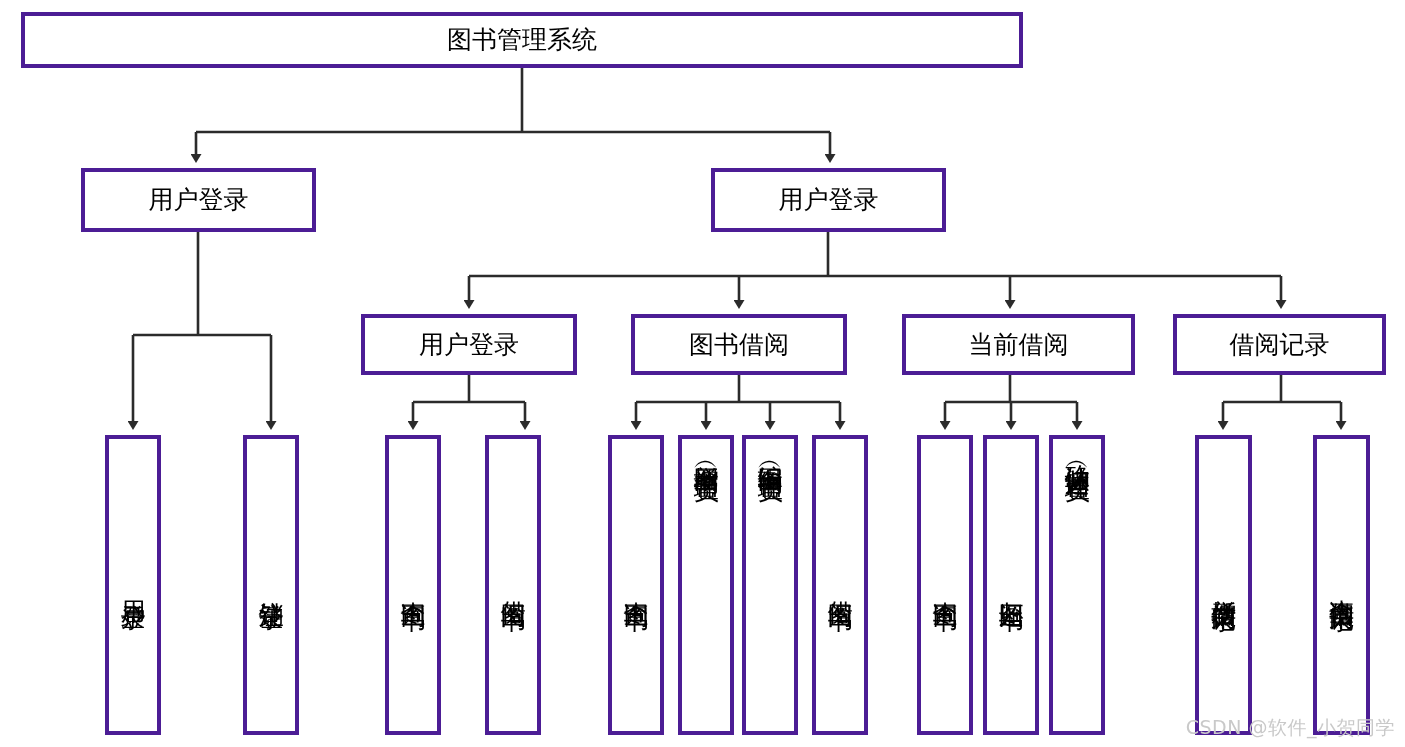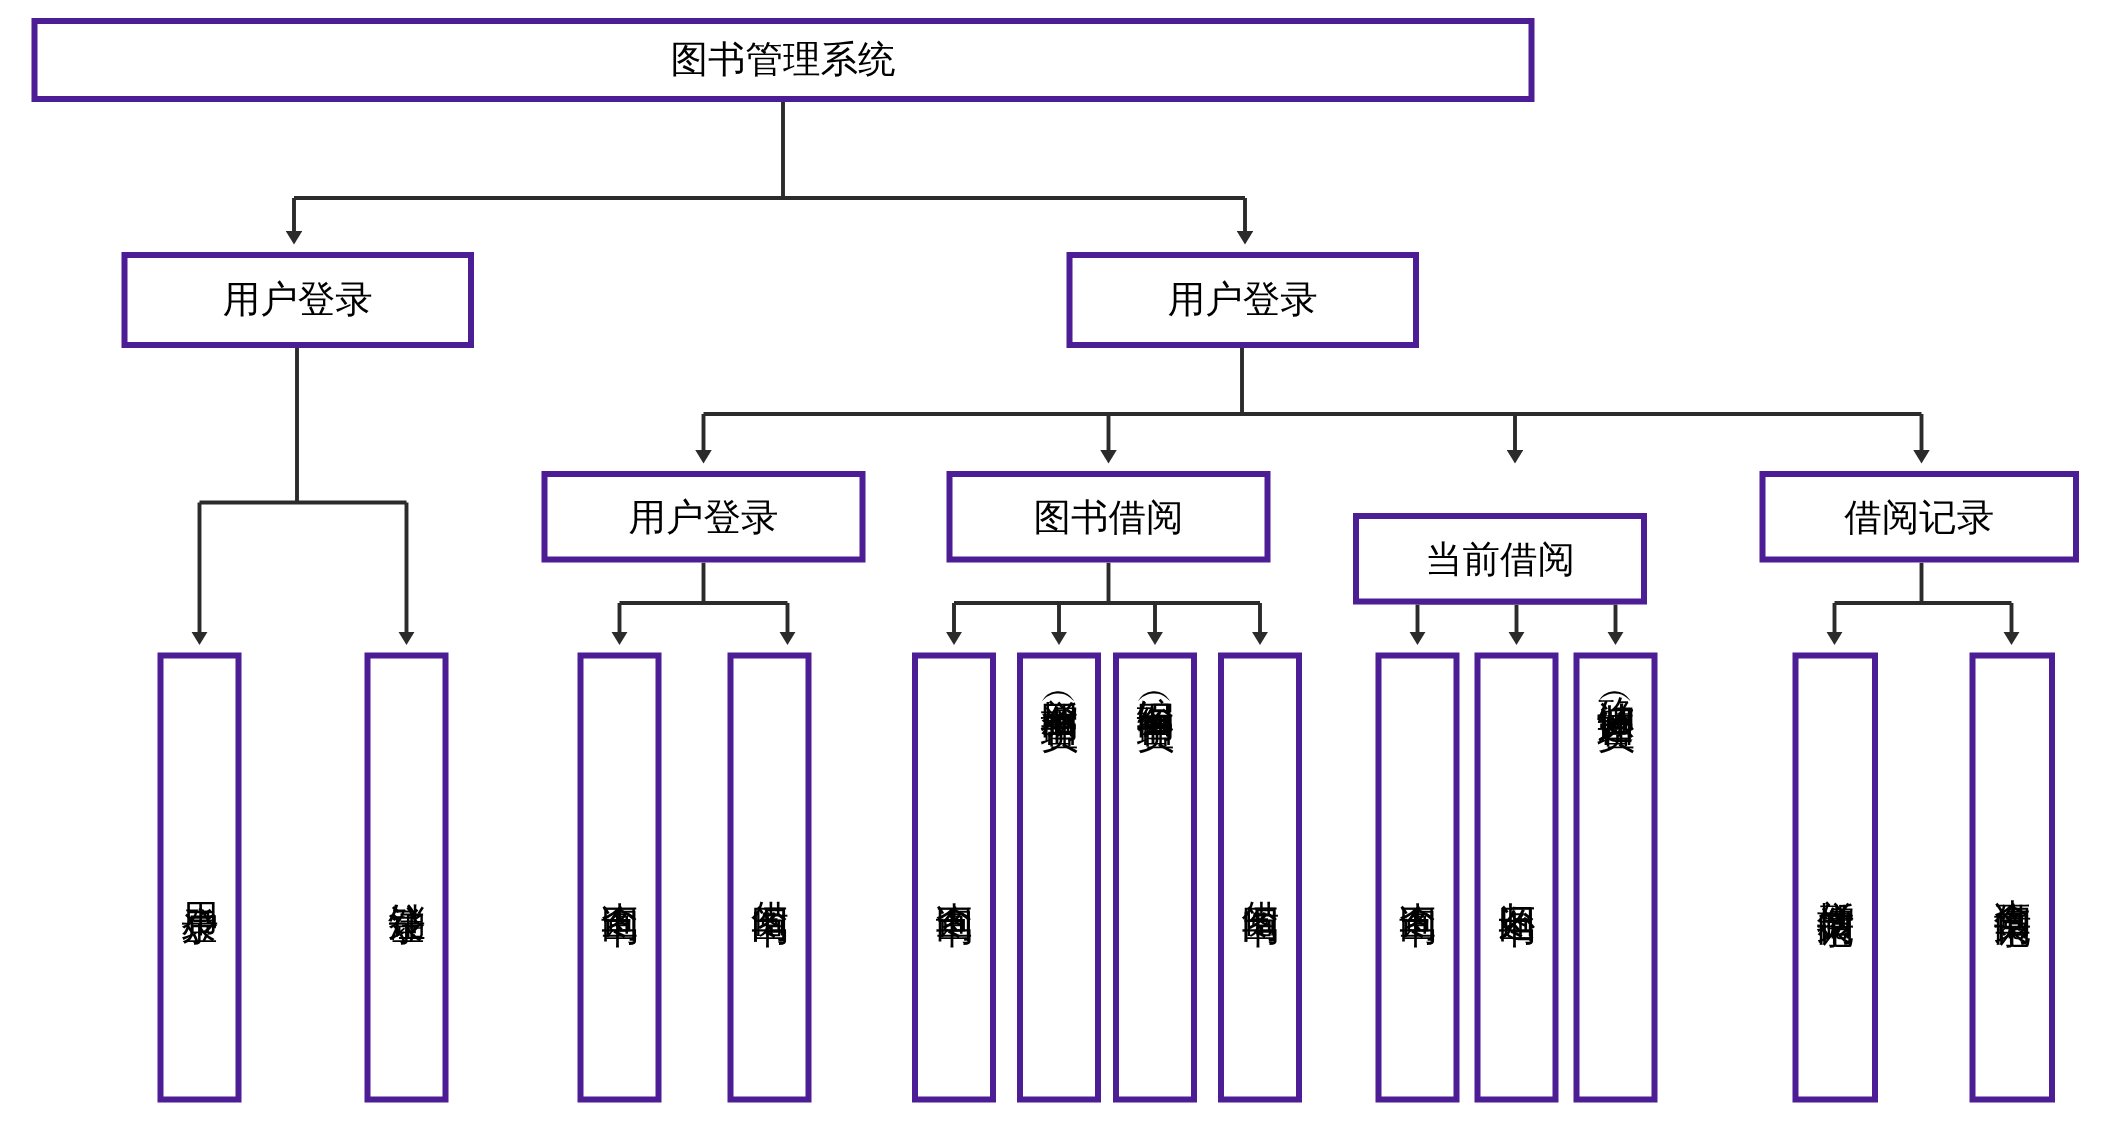--- a/index.html
+++ b/index.html
@@ -129,21 +129,21 @@
   <div class="node h" style="left:711px; top:168px; width:235px; height:64px;">
     <span class="lbl">用户登录</span>
   </div>
 
   <div class="node h" style="left:361px; top:314px; width:216px; height:61px;">
     <span class="lbl">用户登录</span>
   </div>
   <div class="node h" style="left:631px; top:314px; width:216px; height:61px;">
     <span class="lbl">图书借阅</span>
   </div>
-  <div class="node h" style="left:902px; top:314px; width:196px; height:61px;margin-top:28px;">
+  <div class="node h" style="left:902px; top:314px; width:233px; height:61px;">
     <span class="lbl">当前借阅</span>
   </div>
   <div class="node h" style="left:1173px; top:314px; width:213px; height:61px;">
     <span class="lbl">借阅记录</span>
   </div>
 
   <div class="node v" style="left:105px; top:435px; width:56px; height:300px;">
     <span class="lbl">用户登录</span>
   </div>
   <div class="node v" style="left:243px; top:435px; width:56px; height:300px;">
@@ -180,14 +180,15 @@
     <span class="lbl">确认归还（管理员）</span>
   </div>
 
   <div class="node v" style="left:1195px; top:435px; width:57px; height:300px;">
     <span class="lbl">新增借阅记录</span>
   </div>
   <div class="node v" style="left:1313px; top:435px; width:57px; height:300px;">
     <span class="lbl">查询借阅记录</span>
   </div>
 
+  <div id="watermark">CSDN @软件_小贺同学</div>
 
 </div>
 
 </body></html>

